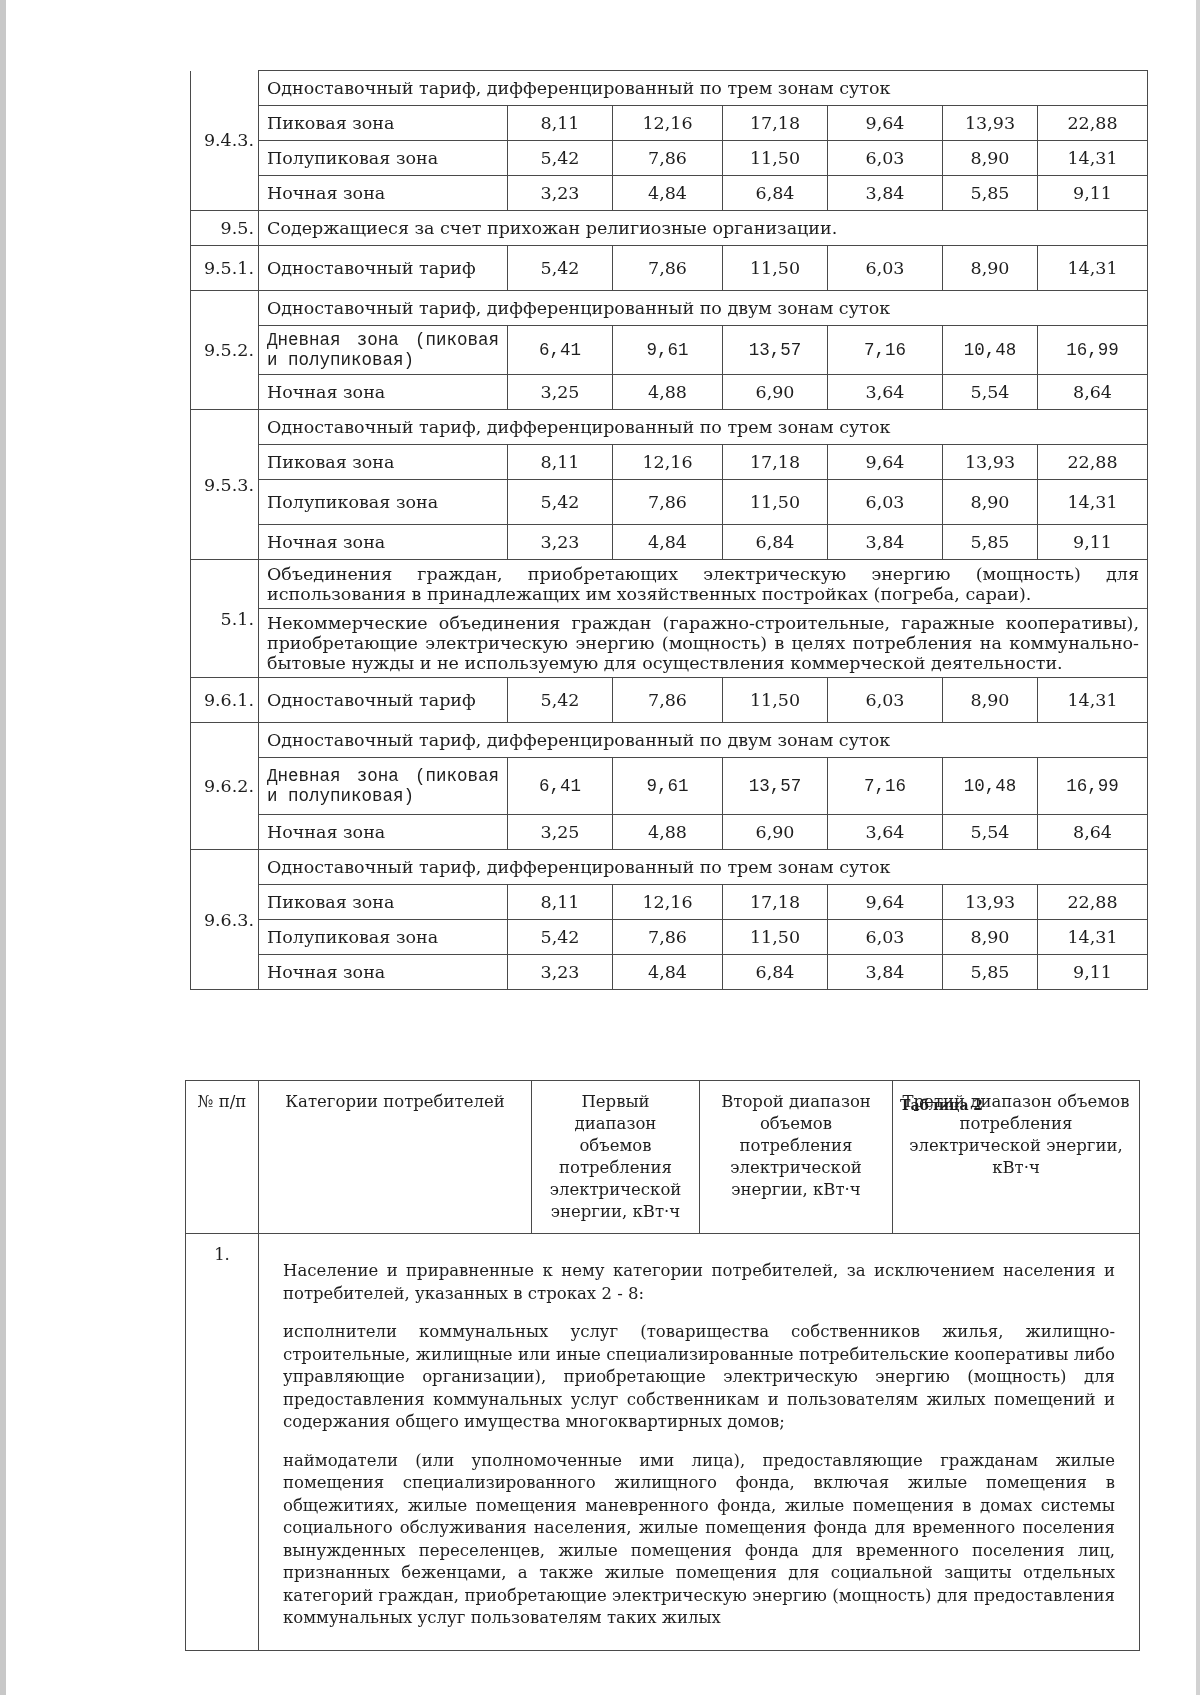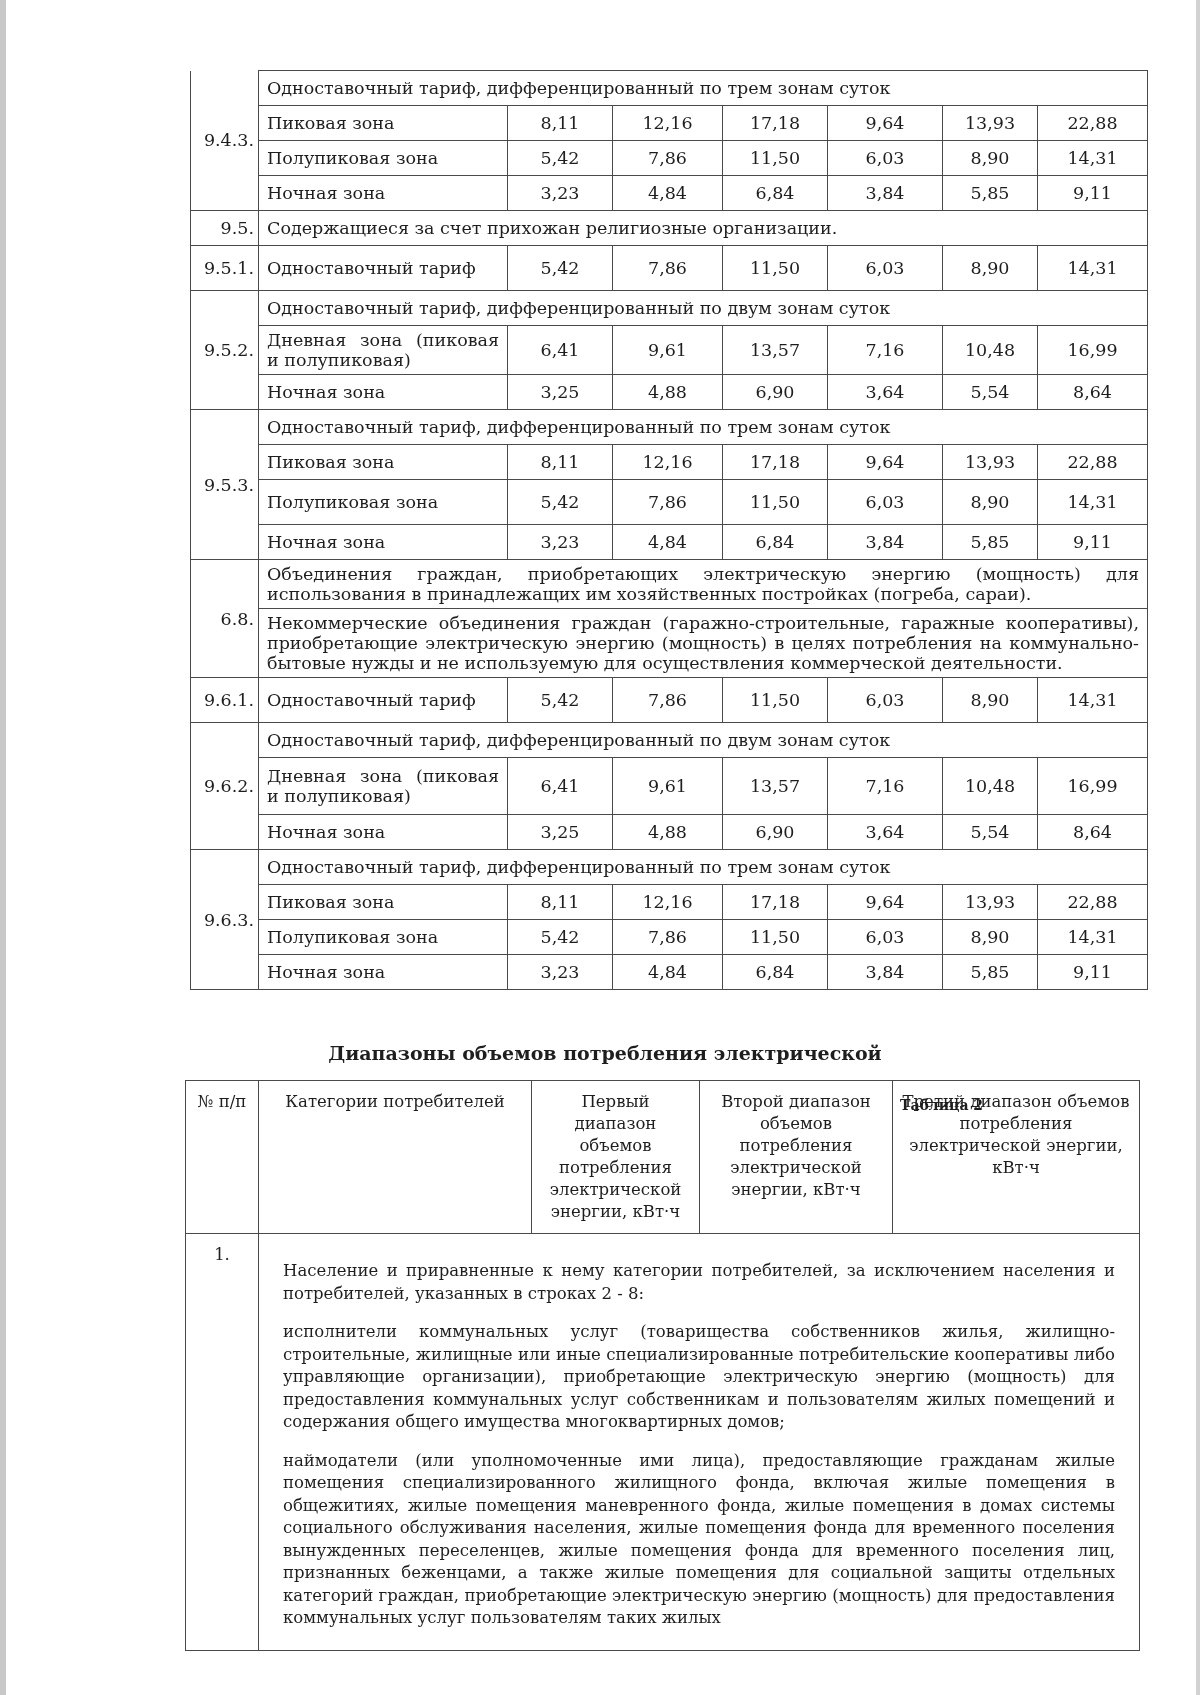--- a/index.html
+++ b/index.html
@@ -18,21 +18,21 @@
 
     
     #t1 { left: 190px; top: 70px; width: 958px; font-size: 17.5px; }
     #t1 td { padding: 2px 8px; height: 30px; line-height: 20px; }
     #t1 td.code { width: 56px; text-align: right; padding: 2px 4px; }
     #t1 td.lbl { width: 232px; text-align: left; margin-left: 32px; }
     #t1 td.num { text-align: center; }
     #t1 td.span { text-align: left; margin-left: 40px; }
     #t1 td.just { text-align: justify; text-align-last: left; }
     #t1 tr.tall td { height: 40px; }
-    #t1 tr.dbl td { height: 44px; }
+    #t1 tr.dbl td { height: 44px; font-family: Liberation Mono, monospace; }
 
     .title2 {
       position: absolute; left: 300px; width: 610px; top: 1040px;
       text-align: center; font-weight: bold; font-size: 19px; line-height: 26px;
     }
     .tablecap {
       position: absolute; left: 900px; width: 220px; top: 1097px;
       text-align: left; font-size: 14px; font-weight: bold;
     }
 
@@ -164,21 +164,21 @@
       <td class="lbl">Ночная зона</td>
       <td class="num">3,23</td>
       <td class="num">4,84</td>
       <td class="num">6,84</td>
       <td class="num">3,84</td>
       <td class="num">5,85</td>
       <td class="num">9,11</td>
     </tr>
 
     <tr>
-      <td class="code" rowspan="2">6.8.</td>
+      <td class="code" rowspan="2">5.1.</td>
       <td class="span just" colspan="7" style="height:44px;">Объединения граждан, приобретающих электрическую энергию (мощность) для использования в принадлежащих им хозяйственных постройках (погреба, сараи).</td>
     </tr>
     <tr>
       <td class="span just" colspan="7" style="height:64px;">Некоммерческие объединения граждан (гаражно-строительные, гаражные кооперативы), приобретающие электрическую энергию (мощность) в целях потребления на коммунально-бытовые нужды и не используемую для осуществления коммерческой деятельности.</td>
     </tr>
 
     <tr class="tall">
       <td class="code">9.6.1.</td>
       <td class="lbl">Одноставочный тариф</td>
       <td class="num">5,42</td>
@@ -240,21 +240,20 @@
       <td class="num">4,84</td>
       <td class="num">6,84</td>
       <td class="num">3,84</td>
       <td class="num">5,85</td>
       <td class="num">9,11</td>
     </tr>
   </tbody>
 </table>
 
 <div class="title2">
-  <div>Диапазоны объемов потребления электрической</div>
 </div>
 <div class="tablecap">Таблица 2</div>
 
 <table id="t2">
   <thead>
     <tr>
       <th class="no">№ п/п</th>
       <th class="cat">Категории потребителей</th>
       <th class="r1">Первый диапазон объемов потребления электрической энергии, кВт·ч</th>
       <th class="r2">Второй диапазон объемов потребления электрической энергии, кВт·ч</th>

